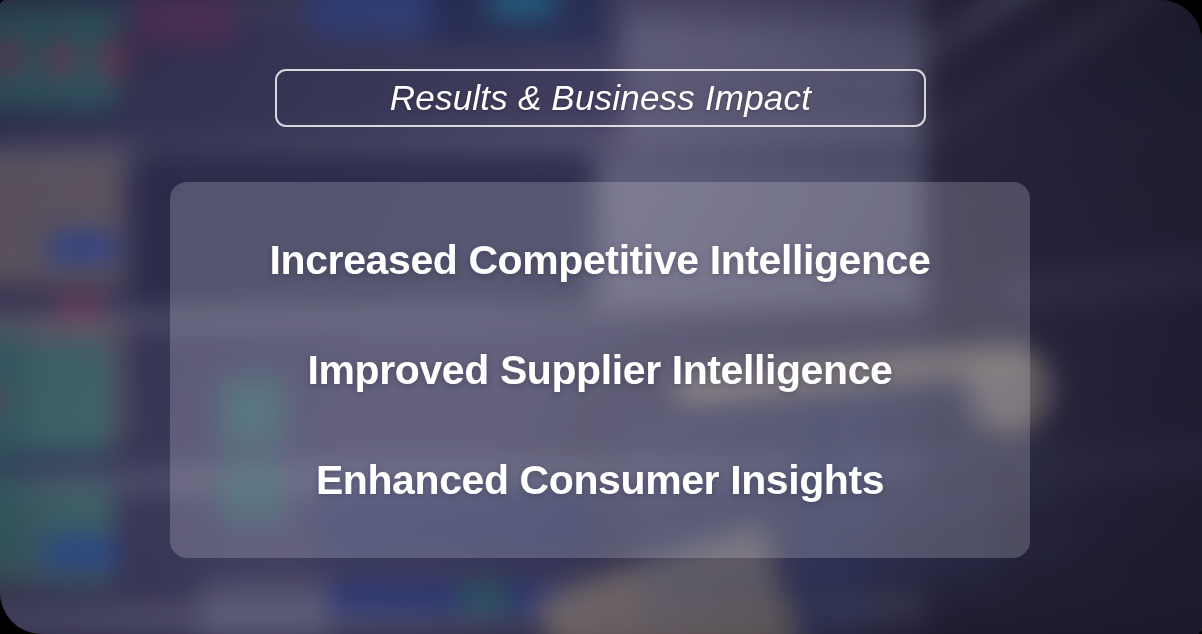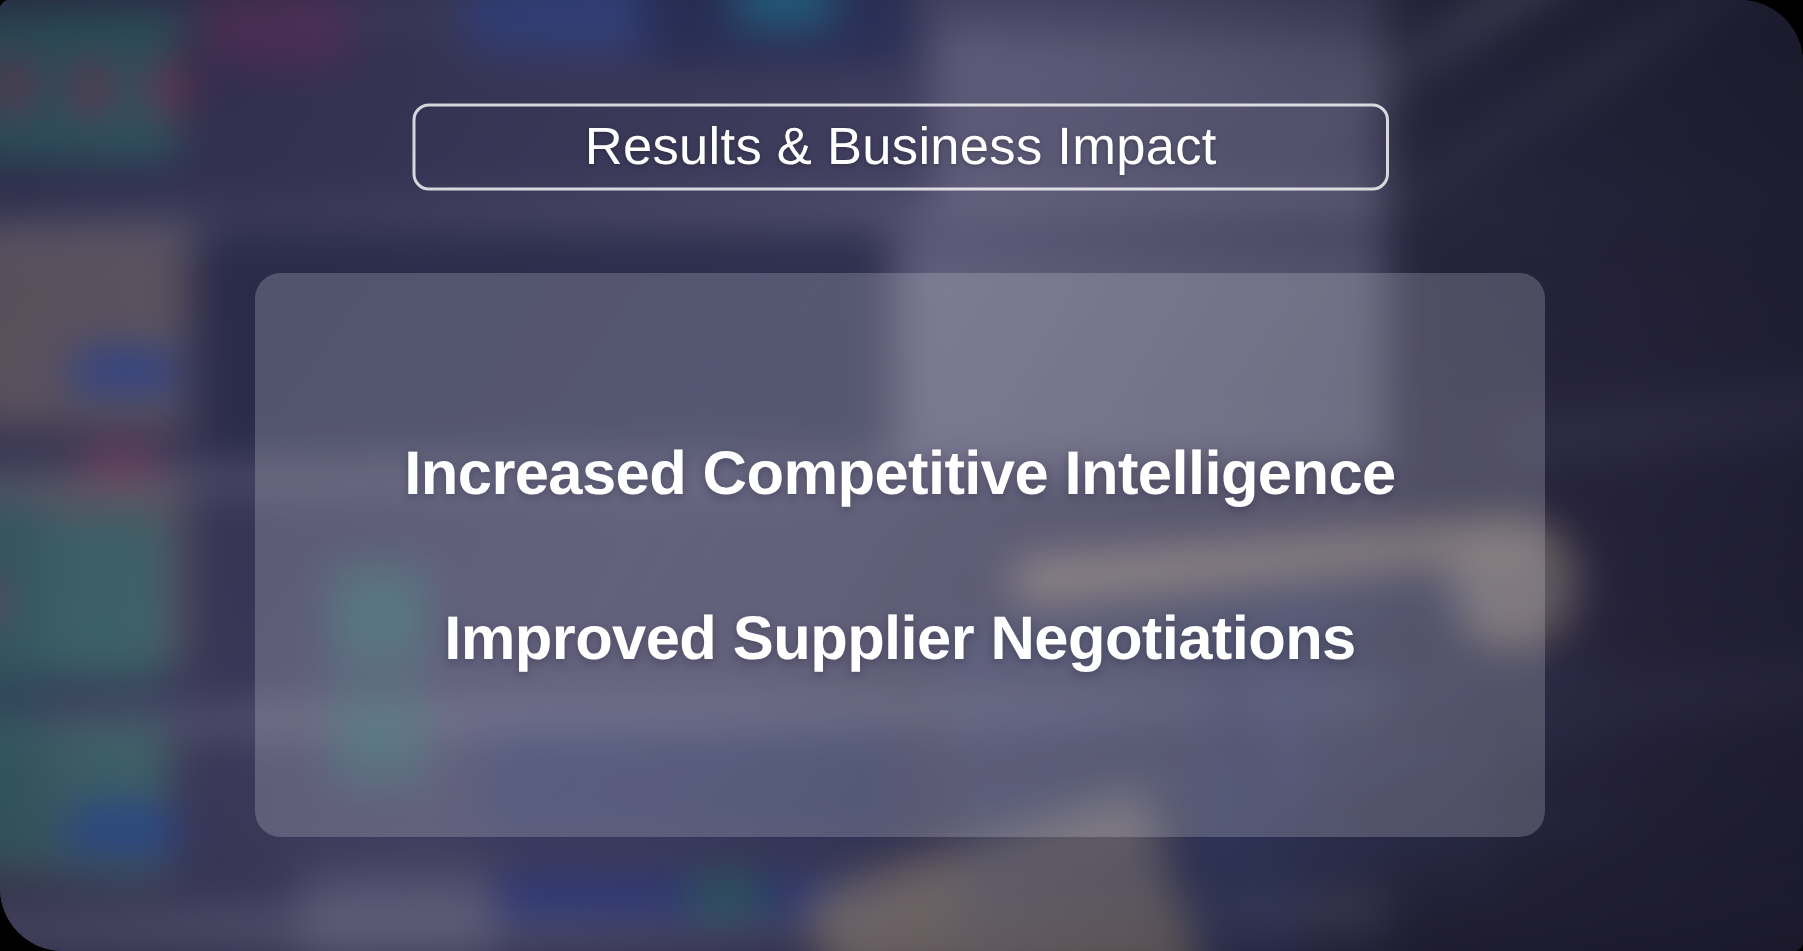--- a/index.html
+++ b/index.html
@@ -177,20 +177,21 @@
     justify-content: center;
     box-sizing: border-box;
   }
   .title-text {
     color: #ffffff;
     font-size: 35px;
     font-weight: 400;
     letter-spacing: 0.2px;
     white-space: nowrap;
     text-shadow: 0 1px 3px rgba(0,0,0,0.25);
+    font-style: italic;
   }
 
   
   .panel {
     position: absolute;
     left: 170px; top: 182px;
     width: 860px; height: 376px;
     border-radius: 17px;
     background: rgba(228,226,238,0.22);
     backdrop-filter: blur(1.5px);
@@ -305,16 +306,17 @@
 
   <div class="tint"></div>
   <div class="vignette"></div>
 
   <div class="title-box">
     <span class="title-text">Results &amp; Business Impact</span>
   </div>
 
   <div class="panel">
     <div class="line">Increased Competitive Intelligence</div>
-    <div class="line">Improved Supplier Negotiations</div>
+    <div class="line">Improved Supplier Intelligence</div>
+    <div class="line">Enhanced Consumer Insights</div>
   </div>
 
 </div>
 
 </body></html>

